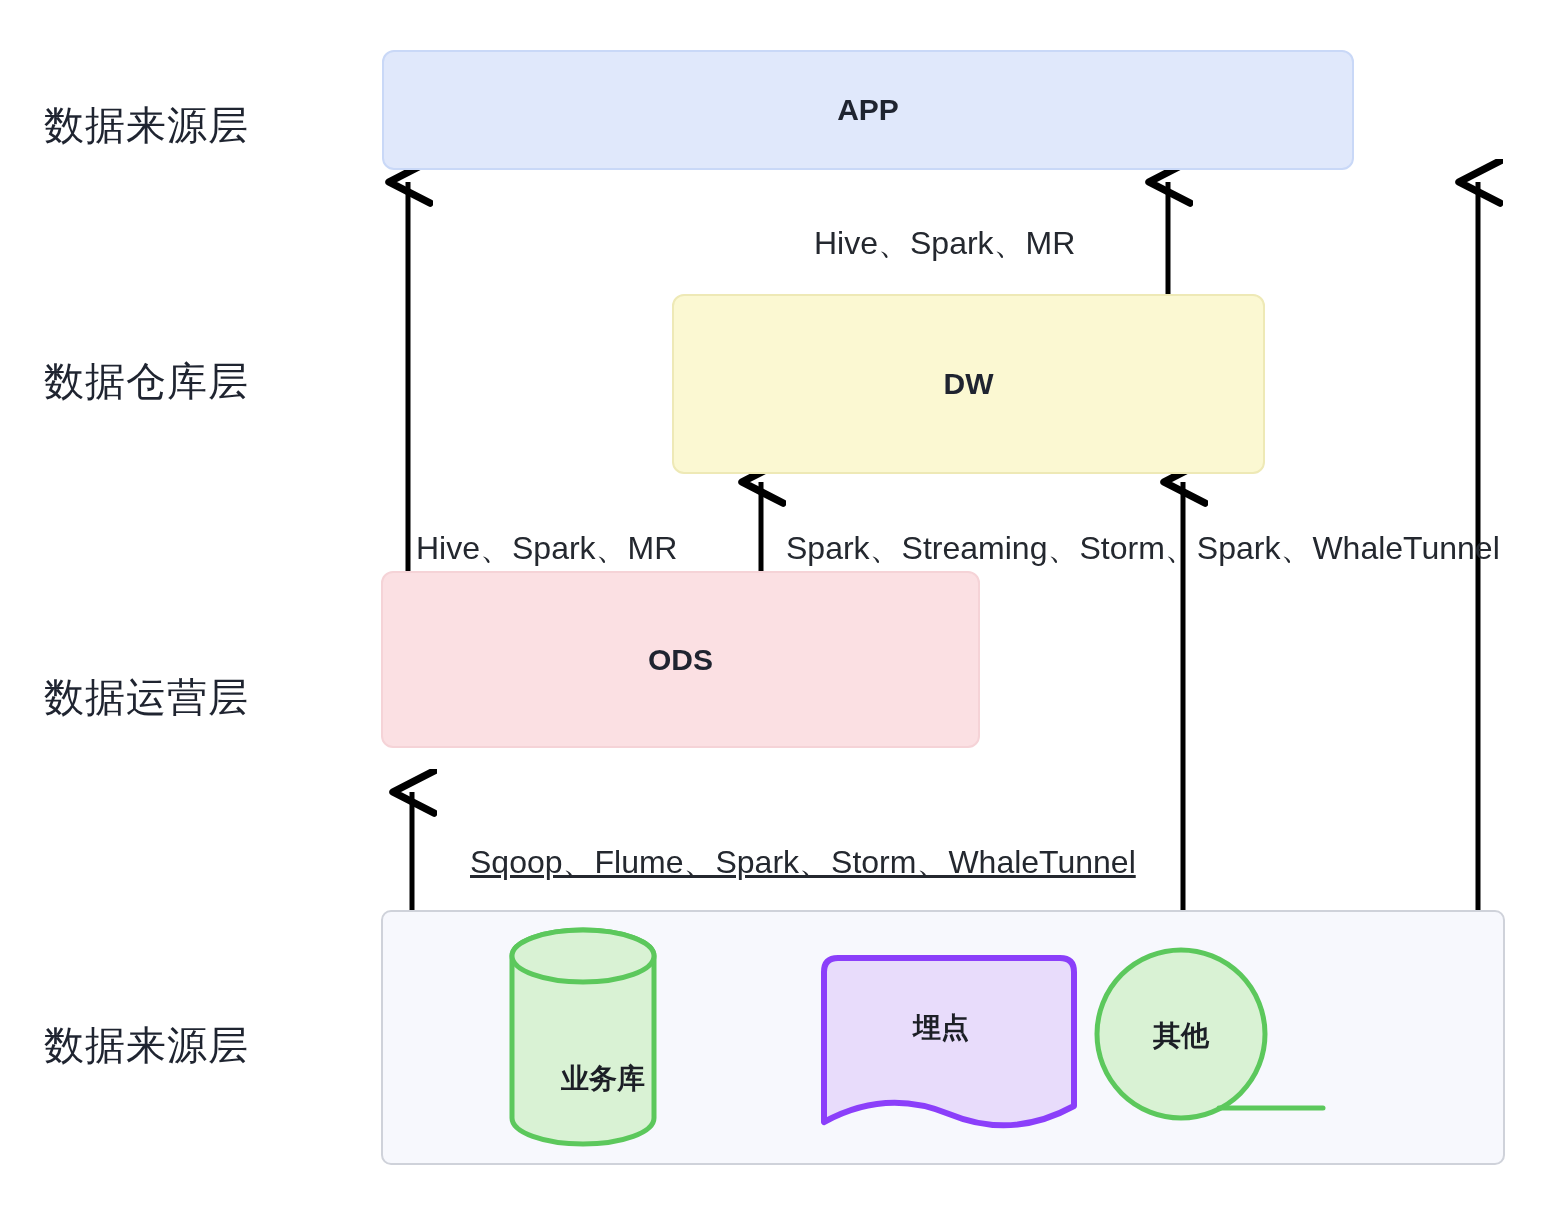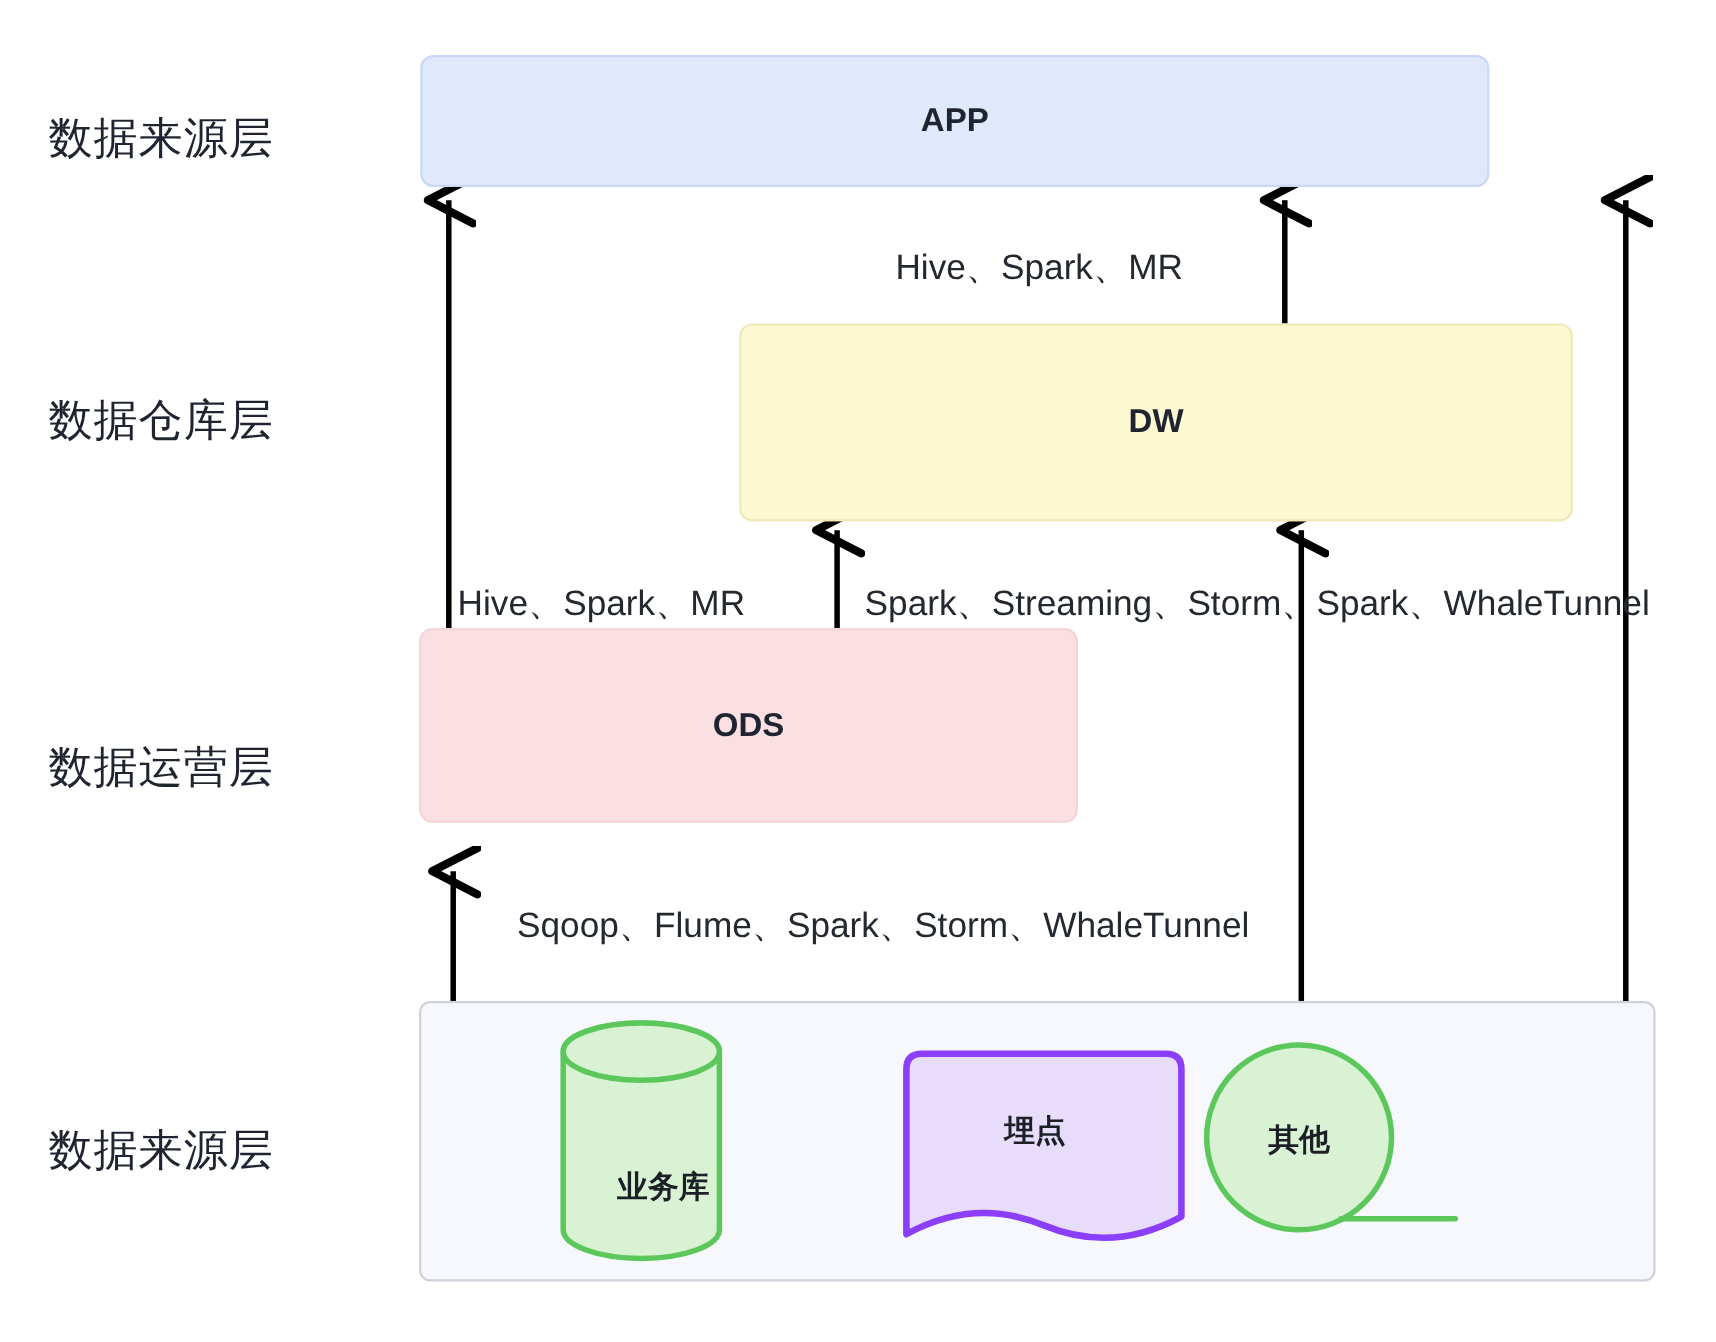--- a/index.html
+++ b/index.html
@@ -29,21 +29,21 @@
     justify-content:center;
     font-weight:bold;
     color:#1f2430;
   }
   .node-app{
     left:382px;top:50px;width:972px;height:120px;
     background:#e0e8fb;border:2px solid #c9d8f7;
     font-size:30px;
   }
   .node-dw{
-    left:672px;top:294px;width:758px;height:180px;
+    left:672px;top:294px;width:593px;height:180px;
     background:#fbf8d2;border:2px solid #eee9b6;
     font-size:30px;
   }
   .node-ods{
     left:381px;top:571px;width:599px;height:177px;
     background:#fbe0e3;border:2px solid #f5d3d7;
     font-size:30px;
   }
   .node-source{
     left:381px;top:910px;width:1124px;height:255px;
@@ -135,15 +135,15 @@
   <div class="shape-label" style="left:513px;top:1060px;width:180px;">业务库</div>
   <div class="shape-label" style="left:851px;top:1009px;width:180px;">埋点</div>
   <div class="shape-label" style="left:1091px;top:1017px;width:180px;">其他</div>
 
   <div class="edge-label" style="left:814px;top:222px;">Hive、Spark、MR</div>
 
   <div class="edge-label" style="left:416px;top:527px;">Hive、Spark、MR</div>
 
   <div class="edge-label" style="left:786px;top:527px;">Spark、Streaming、Storm、Spark、WhaleTunnel</div>
 
-  <div class="edge-label" style="left:470px;top:820px;">Sqoop、Flume、Spark、Storm、WhaleTunnel</div>
+  <div class="edge-label" style="left:470px;top:841px;text-decoration:underline;">Sqoop、Flume、Spark、Storm、WhaleTunnel</div>
 
 </div>
 
 </body></html>

